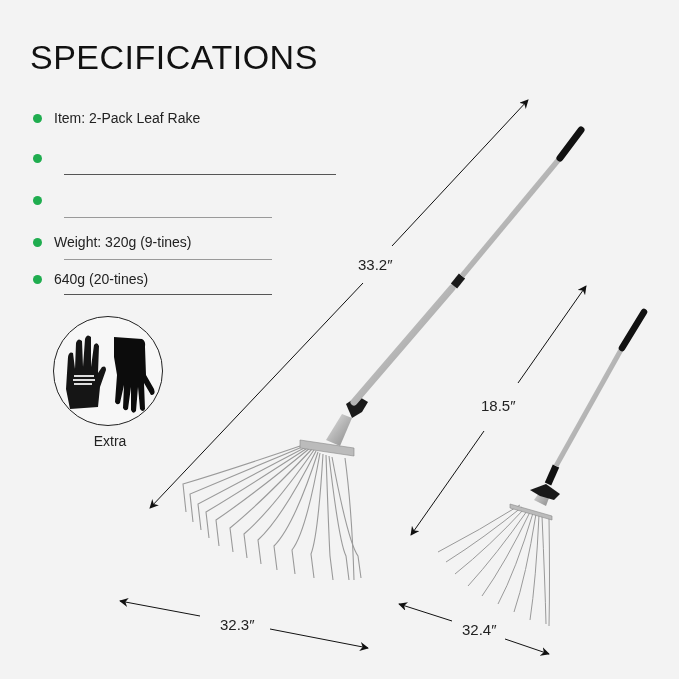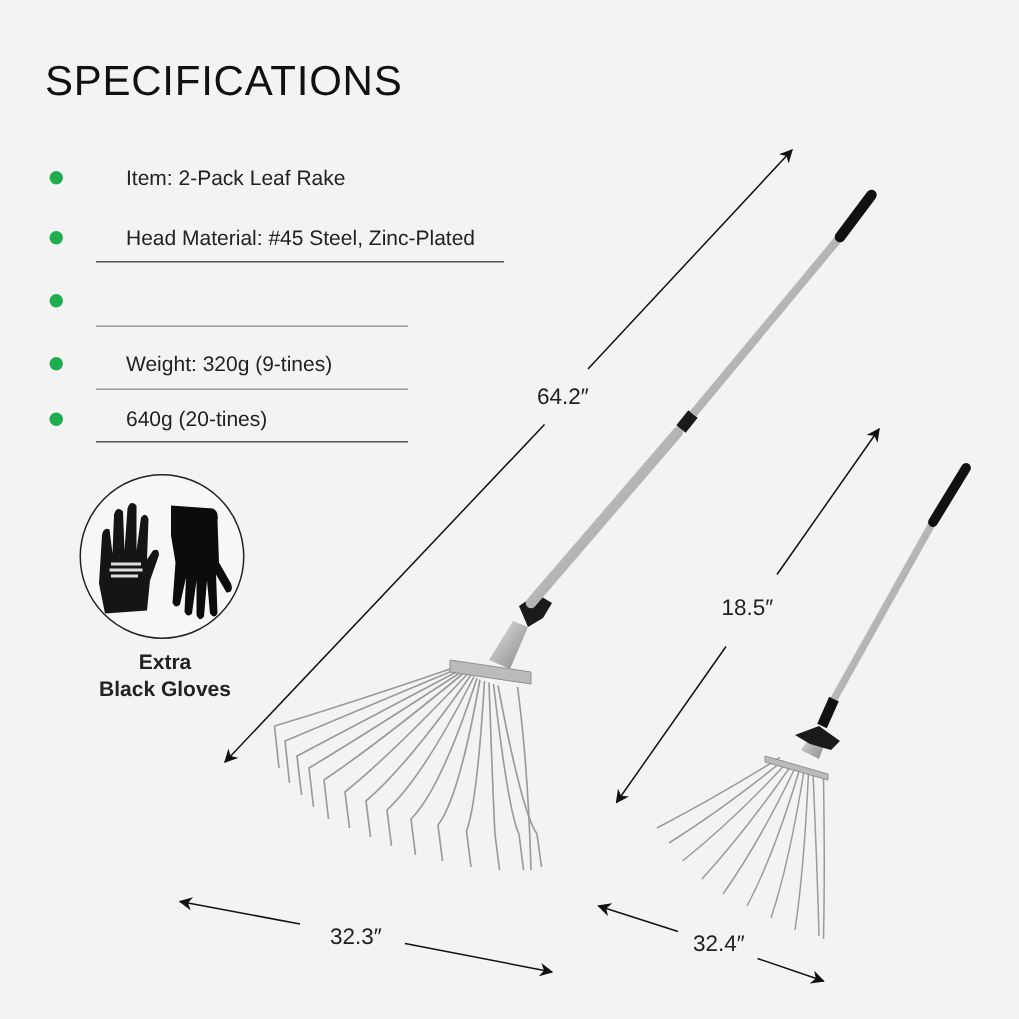--- a/index.html
+++ b/index.html
@@ -5,57 +5,56 @@
     html, body { margin: 0; padding: 0; }
     body {
       width: 679px; height: 679px; overflow: hidden;
       background: #f3f3f3;
       font-family: "Liberation Sans", "DejaVu Sans", sans-serif;
       color: #1a1a1a;
       position: relative;
     }
     .title {
       position: absolute; left: 30px; top: 38px;
-      font-size: 28px; letter-spacing: 0.5px; font-weight: 400;
+      font-size: 34px; letter-spacing: 0.5px; font-weight: 400;
       color: #111;
     }
     .spec-item { position: absolute; left: 0; width: 320px; height: 30px; }
     .dot {
       position: absolute; left: 33px; width: 9px; height: 9px; border-radius: 50%;
       background: #1fad4f;
     }
     .spec-text {
-      position: absolute; left: 84px; font-size: 14px; color: #222; white-space: nowrap;
+      position: absolute; left: 54px; font-size: 14px; color: #222; white-space: nowrap;
     }
     .rule { position: absolute; left: 64px; height: 1px; background: #555; }
     .gloves-circle {
       position: absolute; left: 53px; top: 316px; width: 108px; height: 108px;
       border: 1.5px solid #222; border-radius: 50%; background: #f7f7f7;
       overflow: hidden;
     }
     .gloves-caption {
       position: absolute; left: 40px; top: 432px; width: 140px; text-align: center;
-      font-size: 14px; line-height: 18px; color: #222; font-weight: bold;
+      font-size: 14px; line-height: 18px; color: #222;
     }
     .dim-label { position: absolute; font-size: 15px; color: #222; }
     svg.art { position: absolute; left: 0; top: 0; }
   </style>
 </head>
 <body>
 
 <div class="title">SPECIFICATIONS</div>
 
 <div>
   <div class="spec-item" style="top:106px">
     <span class="dot" style="top:8px"></span>
     <span class="spec-text" style="top:4px">Item: 2-Pack Leaf Rake</span>
   </div>
   <div class="spec-item" style="top:146px">
     <span class="dot" style="top:8px"></span>
-    <span class="spec-text" style="top:4px">Head Material: #45 Steel, Zinc-Plated</span>
     <span class="rule" style="top:28px; width:272px"></span>
   </div>
   <div class="spec-item" style="top:188px">
     <span class="dot" style="top:8px"></span>
     <span class="rule" style="top:29px; width:208px; background:#999"></span>
   </div>
   <div class="spec-item" style="top:230px">
     <span class="dot" style="top:8px"></span>
     <span class="spec-text" style="top:4px">Weight: 320g (9-tines)</span>
     <span class="rule" style="top:29px; width:208px; background:#999"></span>
@@ -79,21 +78,20 @@
       <rect x="20" y="66" width="18" height="2"></rect>
     </g>
 
     <g fill="#0c0c0c">
       <path d="M60 20 L88 22 Q92 24 91 30 L92 58 L100 72 Q102 78 97 78 L90 66 L91 92 Q89 96 86 92 L84 70 L82 94 Q79 98 77 93 L77 70 L74 92 Q71 95 69 91 L70 68 L66 86 Q63 89 61 85 L63 58 L60 40 Z"></path>
     </g>
   </svg>
 </div>
 <div class="gloves-caption">
   <div>Extra</div>
-  <div>Black Gloves</div>
 </div>
 
 <svg class="art" width="679" height="679" viewBox="0 0 679 679">
   <defs>
     <marker id="ah" viewBox="0 0 10 10" refX="9" refY="5" markerWidth="9" markerHeight="9" orient="auto-start-reverse">
       <path d="M0 0 L10 5 L0 10 L3 5 Z" fill="#111"></path>
     </marker>
     <linearGradient id="alu" x1="0" y1="0" x2="1" y2="1">
       <stop offset="0" stop-color="#e8e8e8"></stop>
       <stop offset="0.5" stop-color="#b5b5b5"></stop>
@@ -169,16 +167,16 @@
     </g>
     <path d="M510 504 L552 516 L552 520 L510 508 Z" fill="#bbb" stroke="#888" stroke-width="0.6"></path>
     <path d="M534 500 L544 486 L552 490 L546 506 Z" fill="url(#alu)"></path>
     <path d="M530 490 L546 484 L560 494 L554 500 L540 496 Z" fill="#1a1a1a"></path>
     <line x1="548" y1="484" x2="556" y2="466" stroke="#111" stroke-width="7"></line>
     <line x1="556" y1="466" x2="622" y2="348" stroke="url(#alu)" stroke-width="5"></line>
     <line x1="622" y1="348" x2="644" y2="312" stroke="#111" stroke-width="6.5" stroke-linecap="round"></line>
   </g>
 </svg>
 
-<div class="dim-label" style="left:358px; top:256px">64.2″</div>
+<div class="dim-label" style="left:358px; top:256px">33.2″</div>
 <div class="dim-label" style="left:220px; top:616px">32.3″</div>
 <div class="dim-label" style="left:481px; top:397px">18.5″</div>
 <div class="dim-label" style="left:462px; top:621px">32.4″</div>
 
 </body></html>

